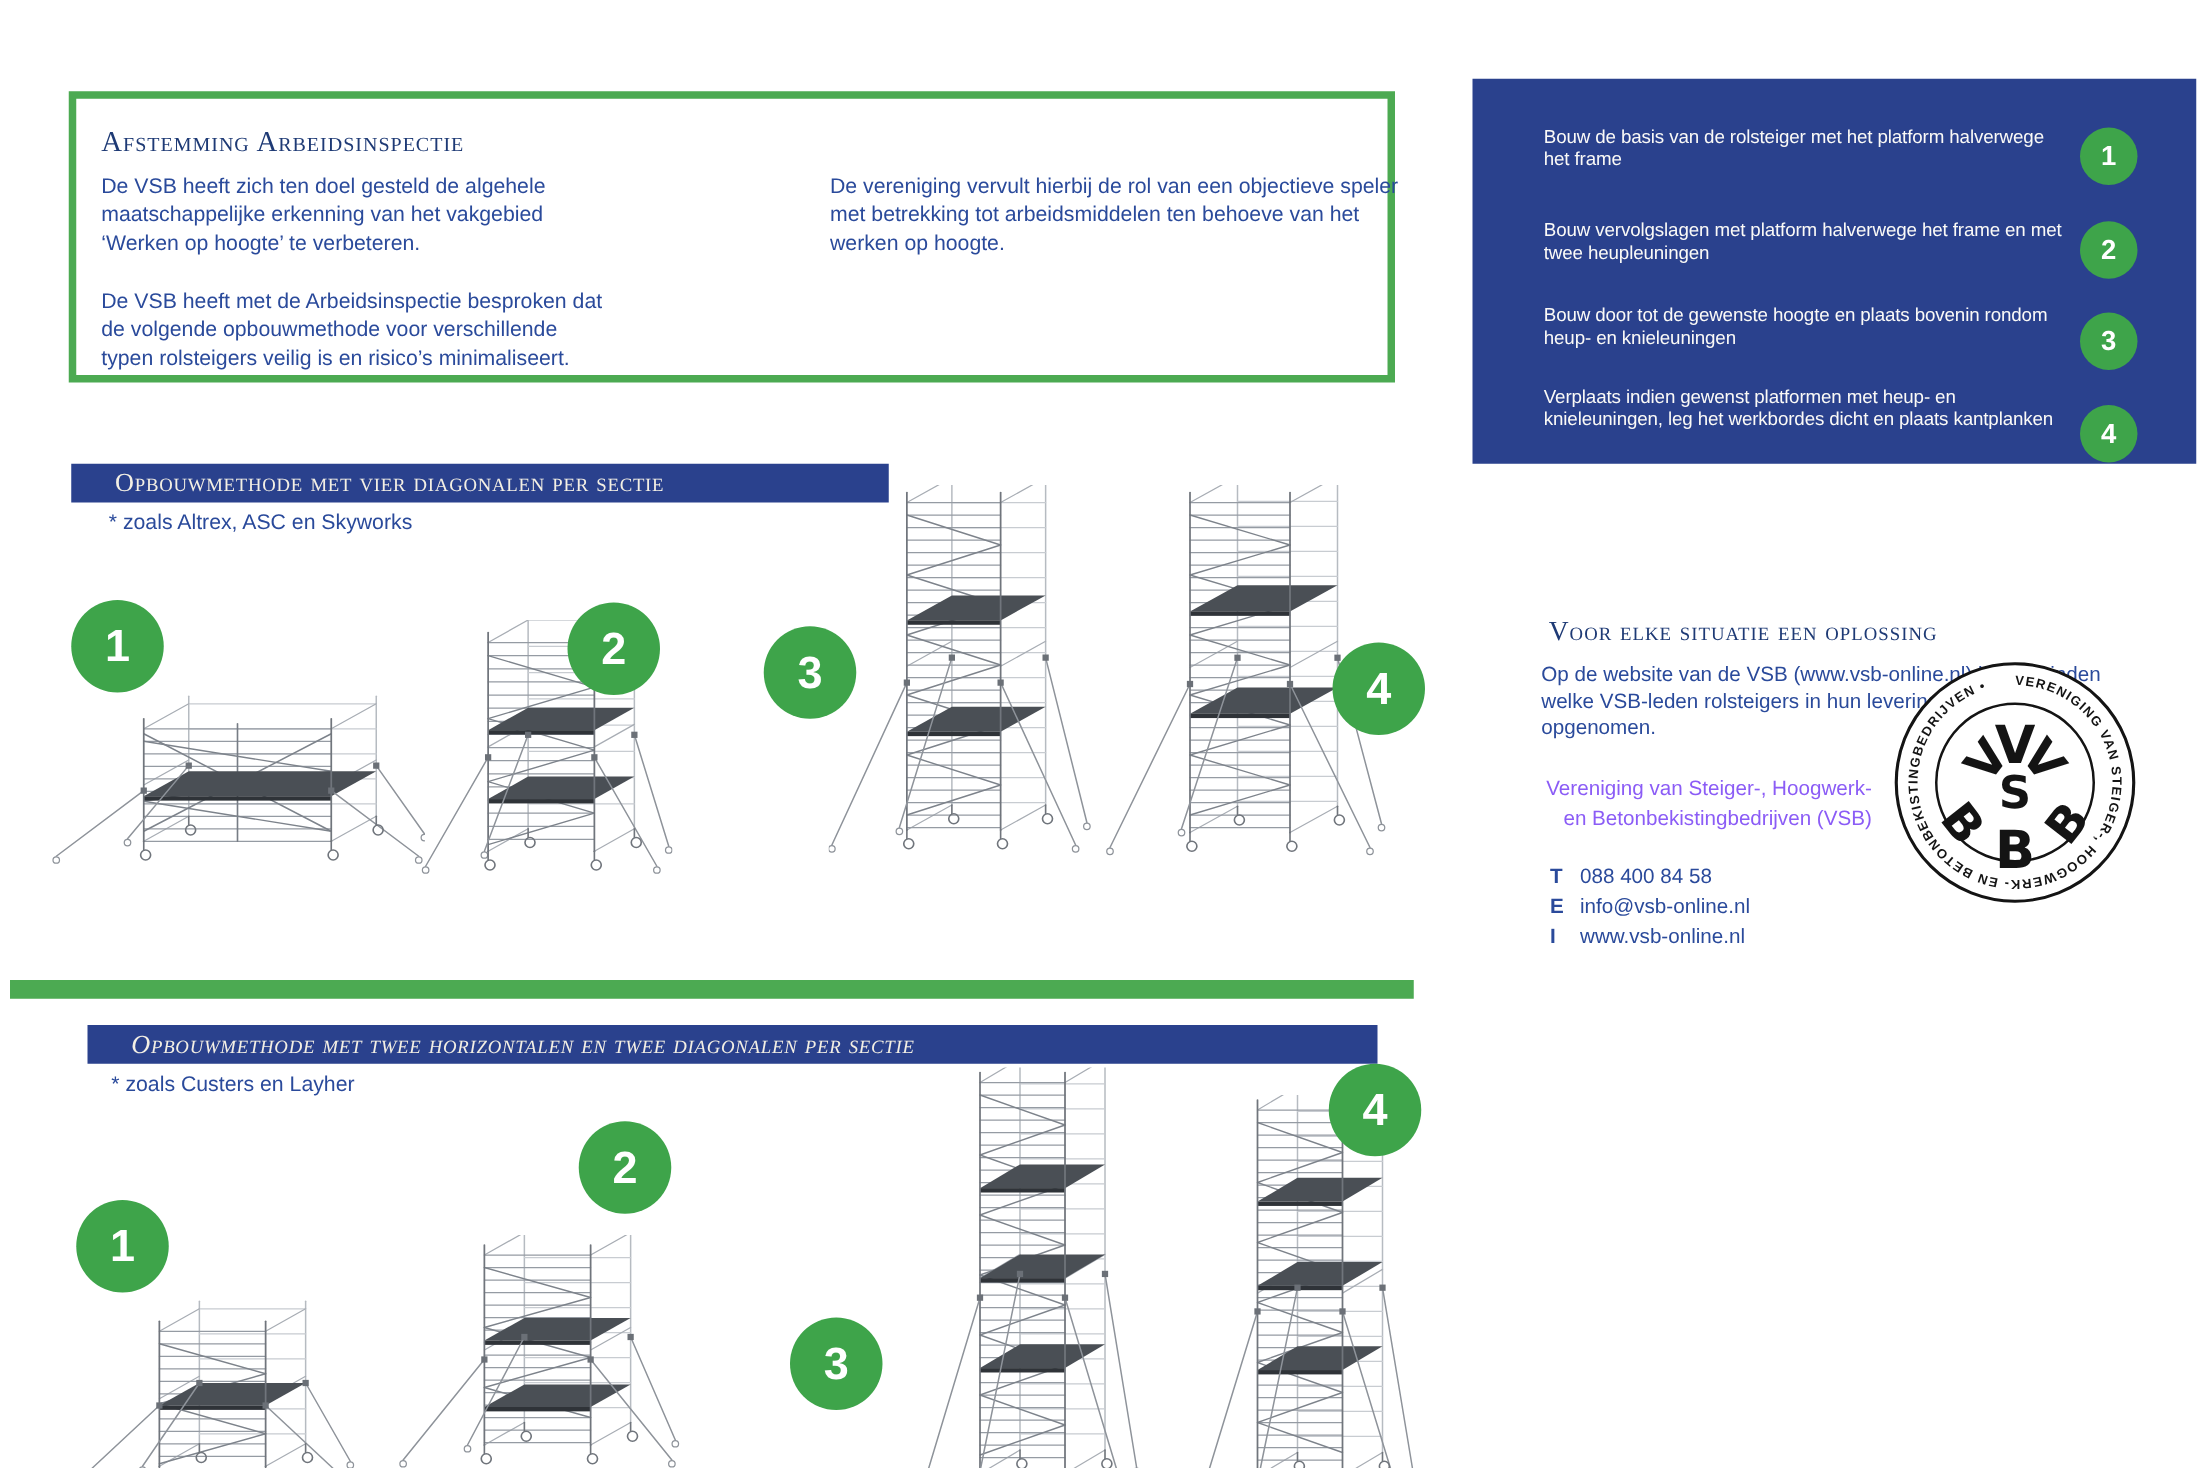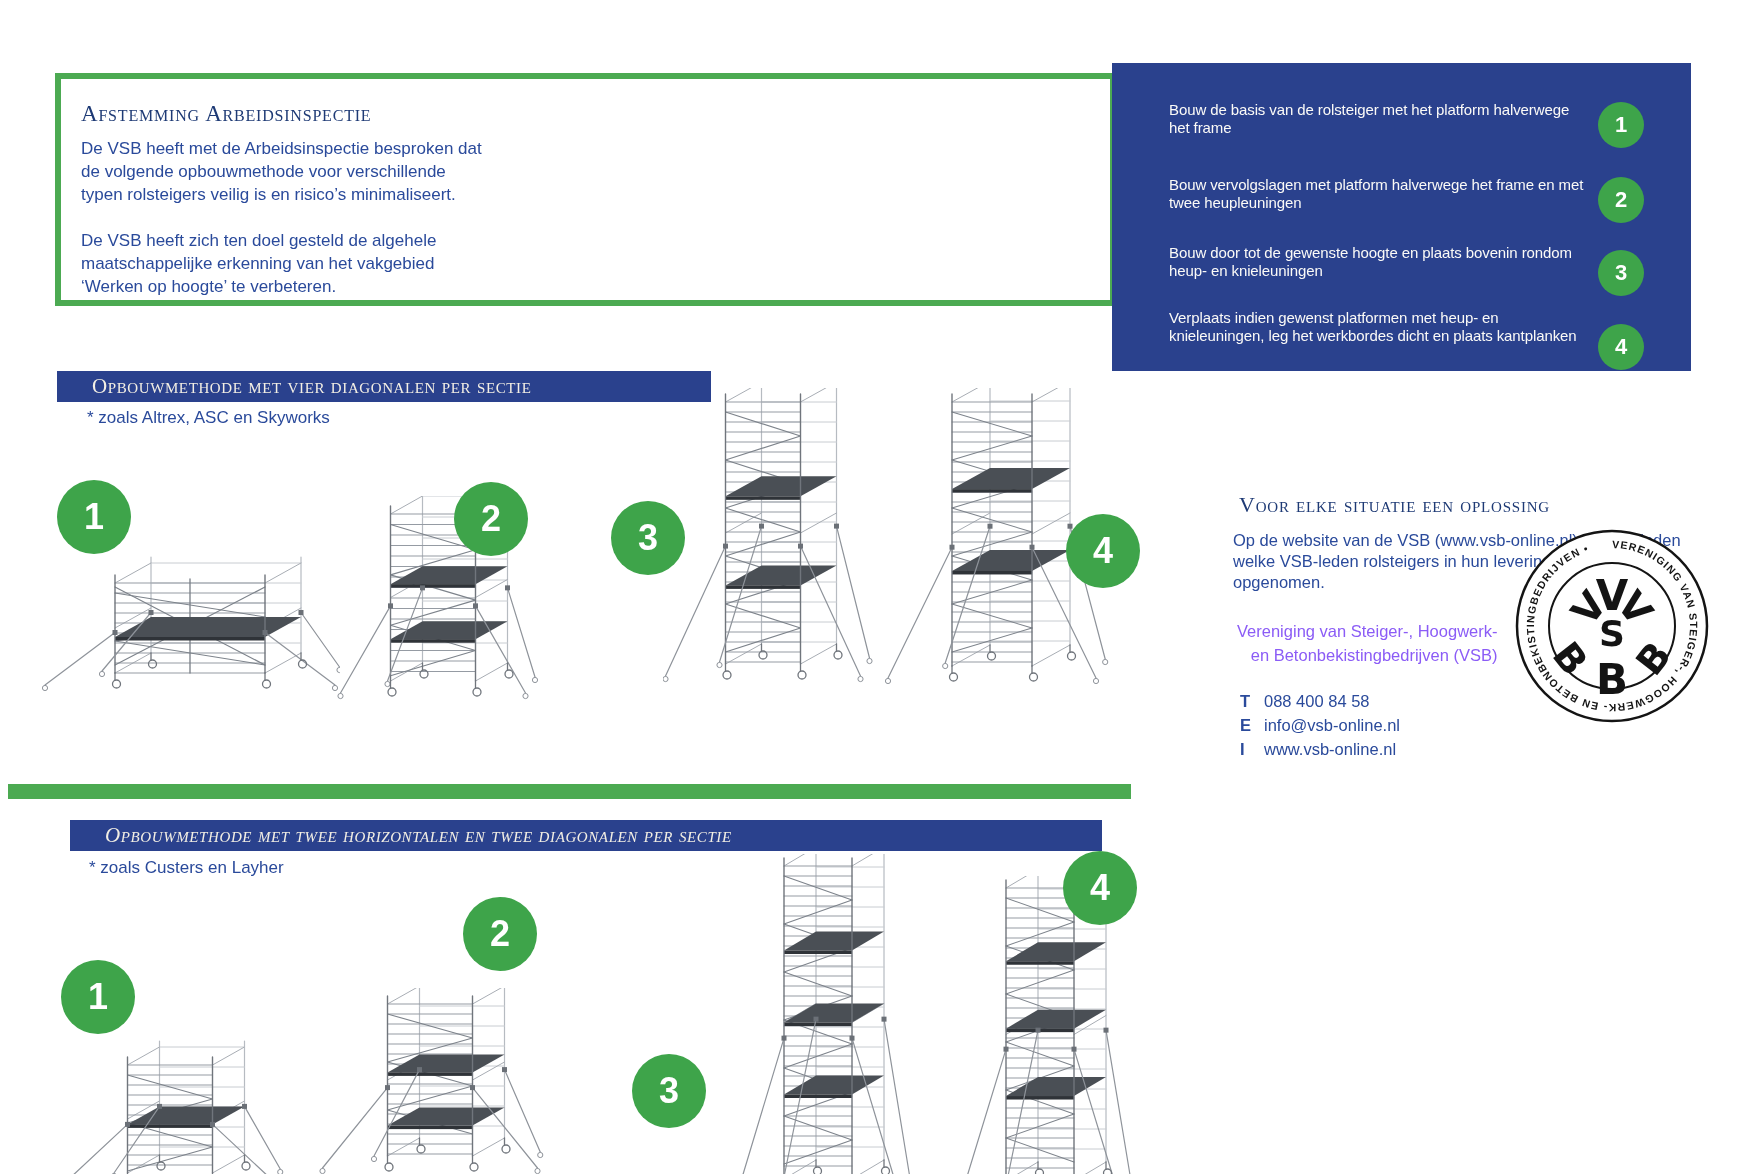--- a/index.html
+++ b/index.html
@@ -9,21 +9,21 @@
   .infobox{position:absolute;left:55px;top:25px;width:1049px;height:221px;
            border:6px solid #4caa52;background:#fff;}
   .infobox-title{position:absolute;left:20px;top:22px;
            font-family:"Liberation Serif","DejaVu Serif",serif;font-variant:small-caps;
            font-size:23px;letter-spacing:.8px;color:#1e3a75;font-weight:500;}
   .infocol{position:absolute;top:58px;font-size:17px;line-height:23px;color:#2a4a9b;}
   .infocol p{margin:0 0 23px 0;}
   .col1{left:20px;width:410px;}
   .col2{left:603px;width:455px;}
   
-  .steps-panel{position:absolute;left:1112px;top:15px;width:579px;height:308px;background:#2a418d;}
+  .steps-panel{position:absolute;left:1178px;top:15px;width:579px;height:308px;background:#2a418d;}
   .step-text{position:absolute;left:57px;width:418px;font-size:15px;line-height:17.5px;
              color:#fbfaf7;letter-spacing:-.1px;}
   .stepnum{position:absolute;left:486px;width:46px;height:46px;border-radius:50%;
            background:#3ea44a;color:#fff;display:flex;align-items:center;justify-content:center;
            font-size:22px;font-weight:bold;}
   
   .banner{position:absolute;background:#2a418d;color:#f3efe4;height:31px;line-height:31px;
           font-family:"Liberation Serif","DejaVu Serif",serif;font-variant:small-caps;
           font-size:21px;letter-spacing:.6px;padding-left:35px;box-sizing:border-box;}
   .banner1{left:57px;top:323px;width:654px;}
@@ -51,22 +51,25 @@
   .stamp{position:absolute;left:1512px;top:478px;width:200px;height:200px;}
 </style>
 </head>
 <body>
 
 <div class="page">
 
   <div class="infobox">
     <div class="infobox-title">Afstemming Arbeidsinspectie</div>
     <div class="infocol col1">
+      <p>De VSB heeft zich ten doel gesteld de algehele maatschappelijke erkenning van het vakgebied ‘Werken op hoogte’ te verbeteren.</p>
       <p>De VSB heeft met de Arbeidsinspectie besproken dat de volgende opbouwmethode voor verschillende typen rolsteigers veilig is en risico’s minimaliseert.</p>
-      <p>De VSB heeft zich ten doel gesteld de algehele maatschappelijke erkenning van het vakgebied ‘Werken op hoogte’ te verbeteren.</p>
+    </div>
+    <div class="infocol col2">
+      <p>De vereniging vervult hierbij de rol van een objectieve speler met betrekking tot arbeidsmiddelen ten behoeve van het werken op hoogte.</p>
     </div>
   </div>
 
   <div class="steps-panel">
     <div class="step-text" style="top:38px">Bouw de basis van de rolsteiger met het platform halverwege het frame</div>
     <div class="stepnum" style="top:39px">1</div>
     <div class="step-text" style="top:113px">Bouw vervolgslagen met platform halverwege het frame en met twee heupleuningen</div>
     <div class="stepnum" style="top:114px">2</div>
     <div class="step-text" style="top:181px">Bouw door tot de gewenste hoogte en plaats bovenin rondom heup- en knieleuningen</div>
     <div class="stepnum" style="top:187px">3</div>

